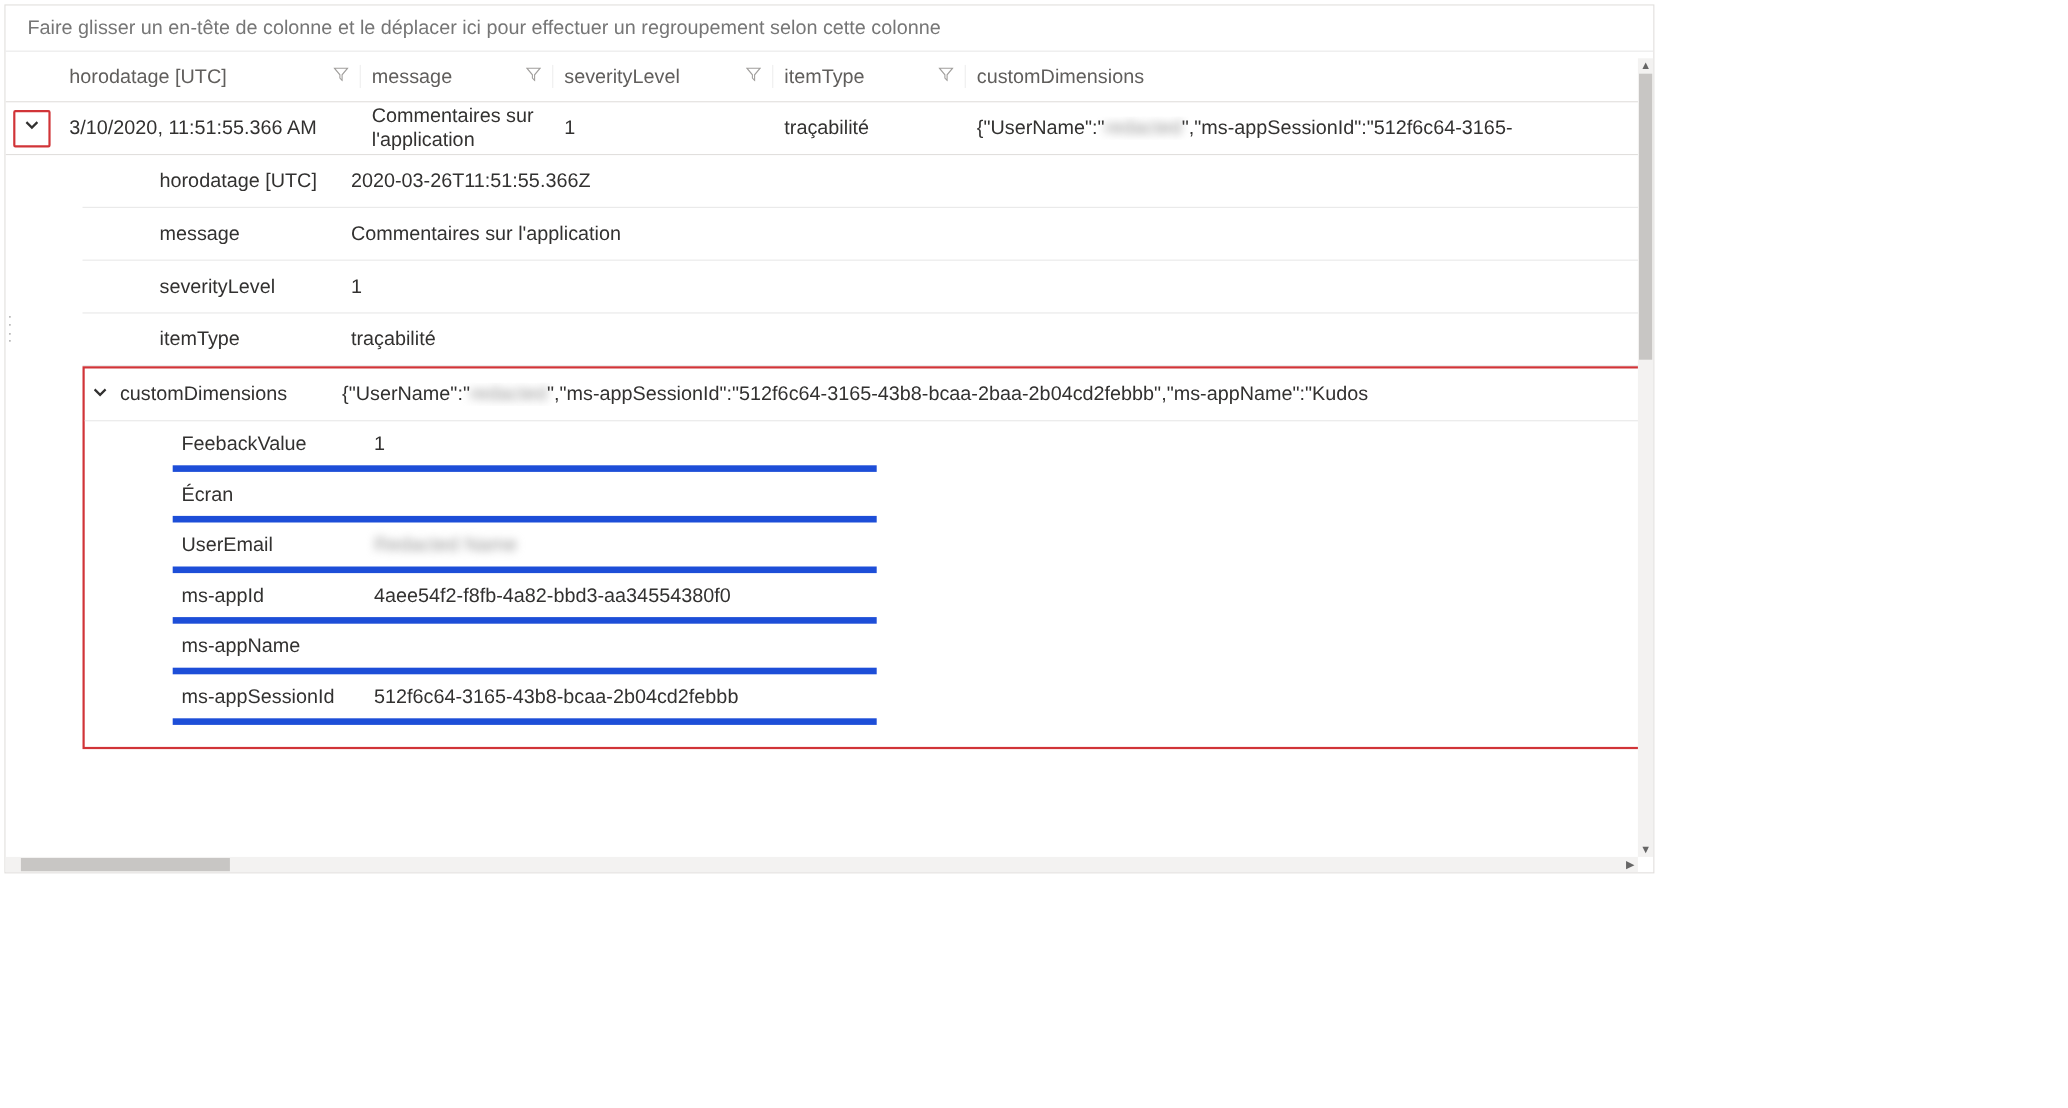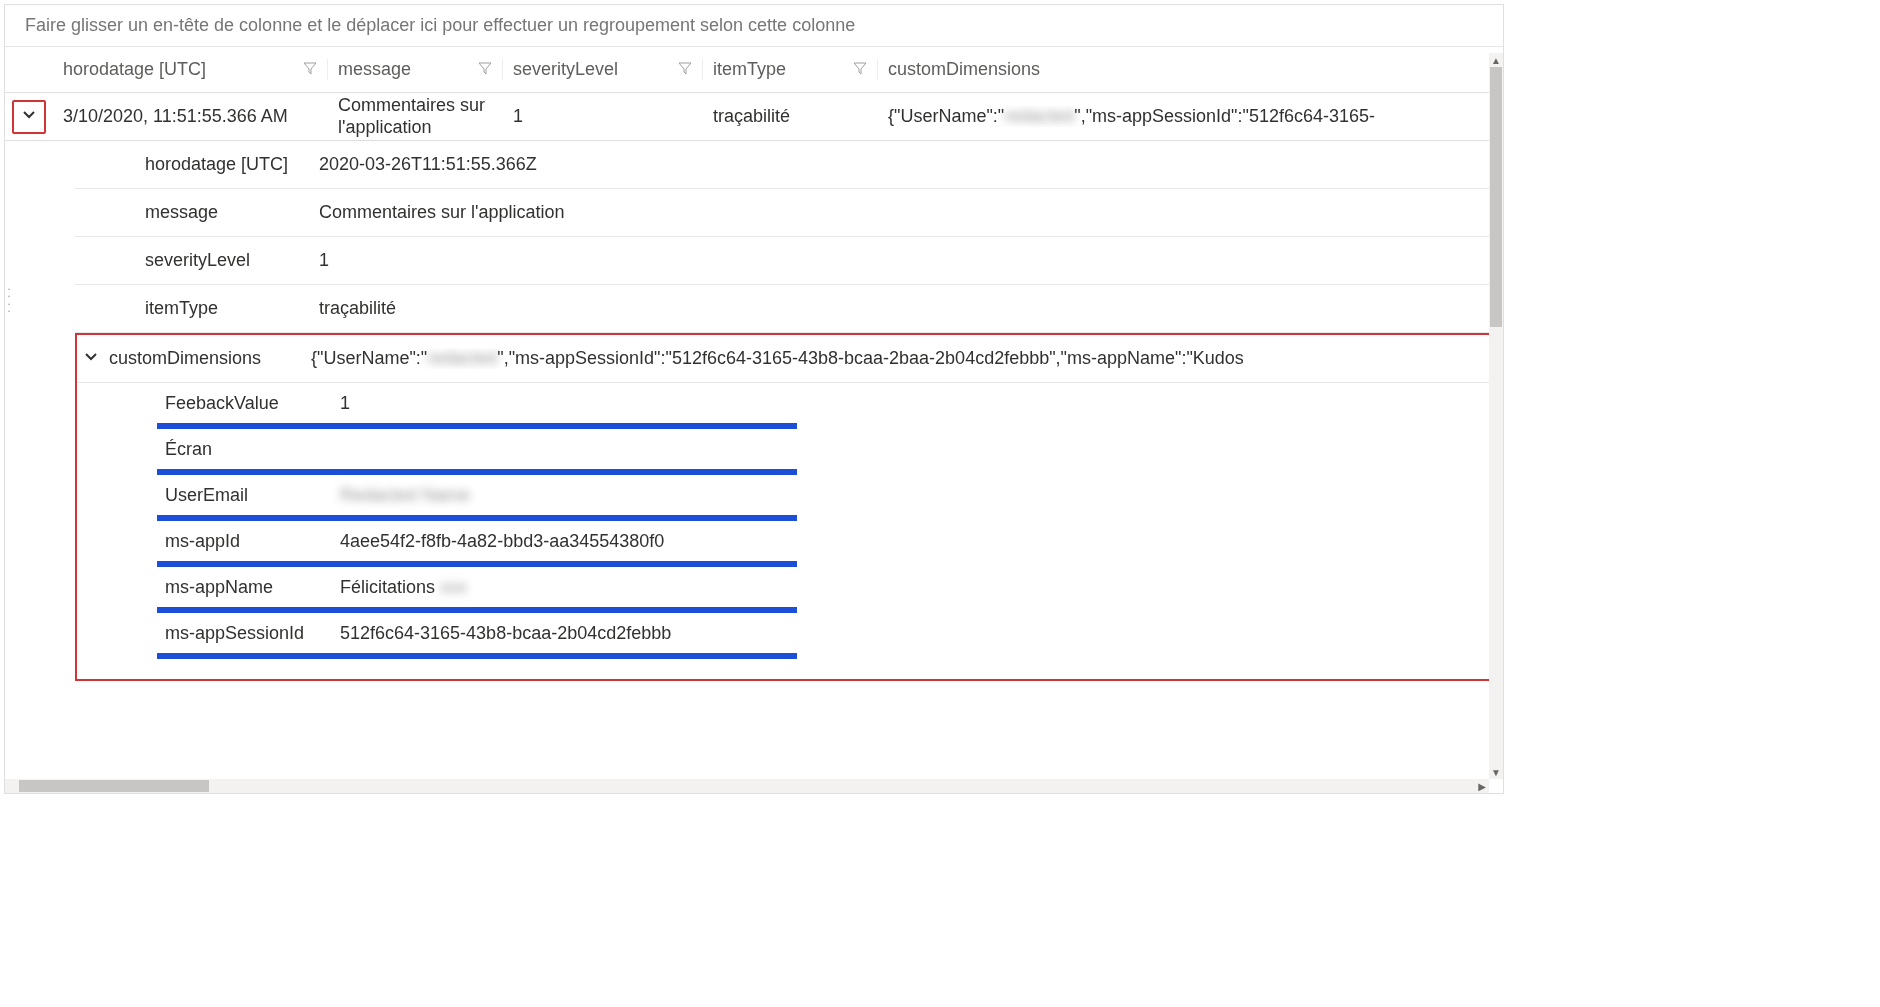--- a/index.html
+++ b/index.html
@@ -266,21 +266,20 @@
         <div class="subdetail-row">
           <div class="subdetail-key">UserEmail</div>
           <div class="subdetail-val"><span class="blur">Redacted Name</span></div>
         </div>
         <div class="subdetail-row">
           <div class="subdetail-key">ms-appId</div>
           <div class="subdetail-val">4aee54f2-f8fb-4a82-bbd3-aa34554380f0</div>
         </div>
         <div class="subdetail-row">
           <div class="subdetail-key">ms-appName</div>
-          <div class="subdetail-val"><span>Félicitations</span><span class="blur"> xxx</span></div>
         </div>
         <div class="subdetail-row">
           <div class="subdetail-key">ms-appSessionId</div>
           <div class="subdetail-val">512f6c64-3165-43b8-bcaa-2b04cd2febbb</div>
         </div>
       </div>
     <div style="height:20px"></div>
   </div>
 
   <div class="drag-handle">

